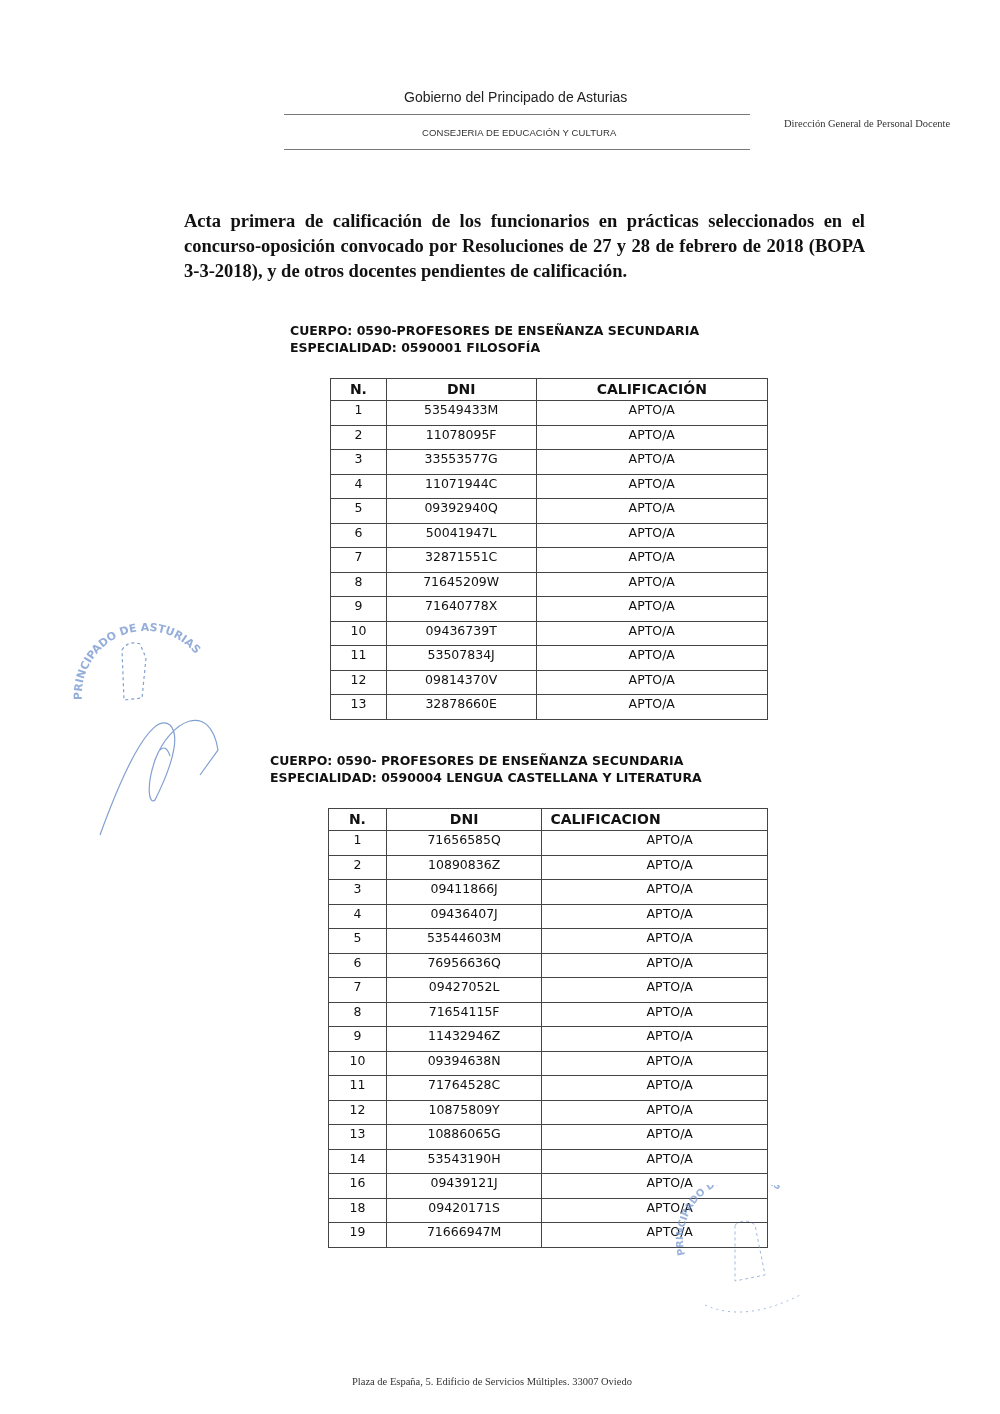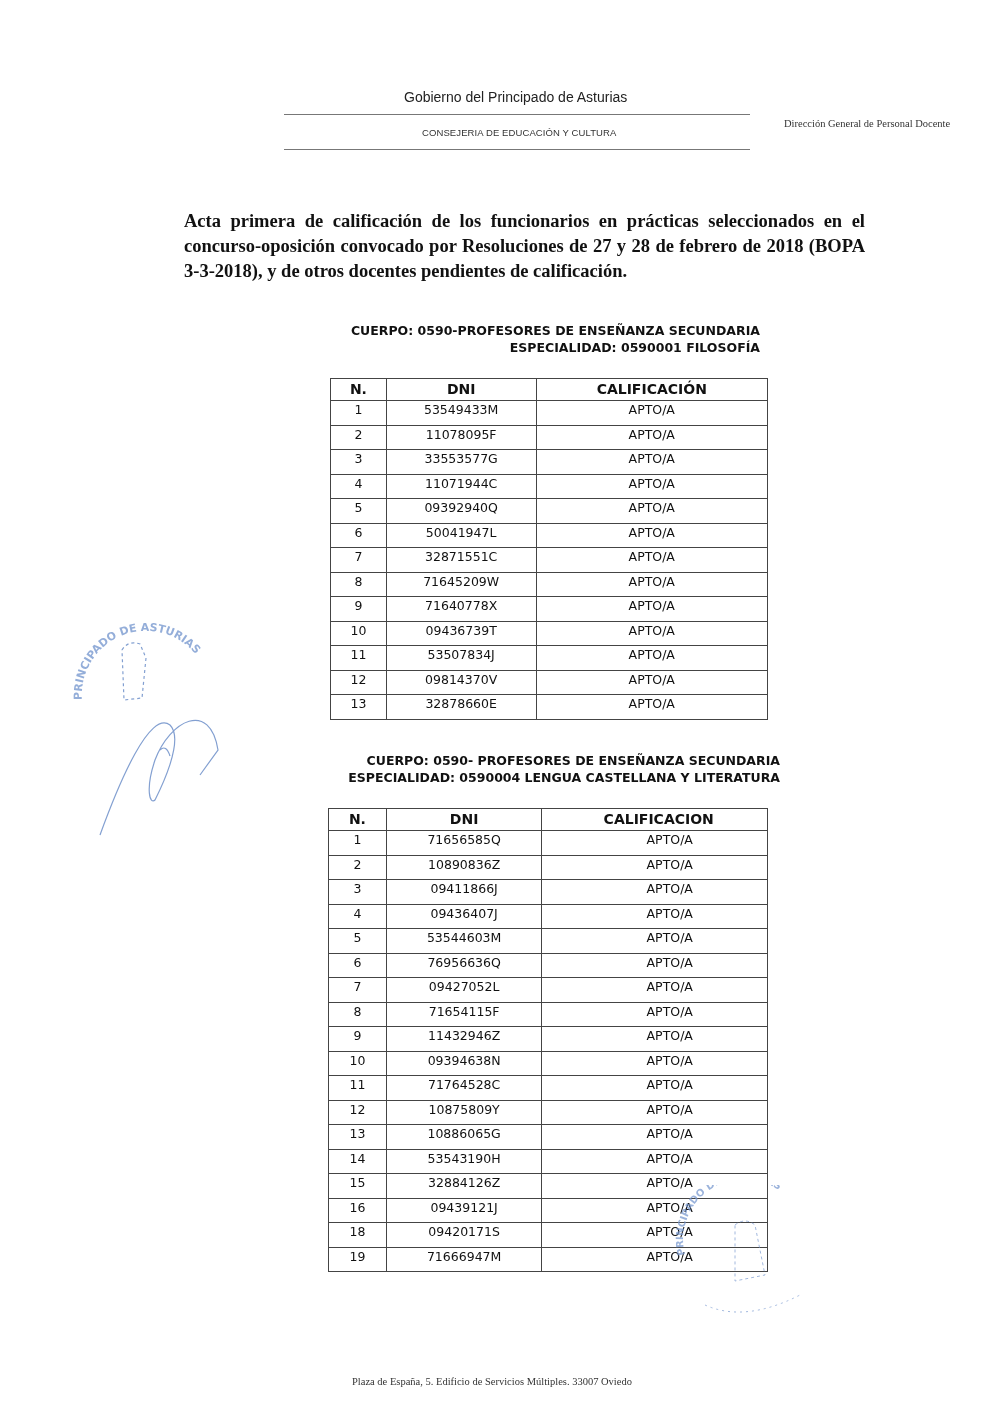--- a/index.html
+++ b/index.html
@@ -3,21 +3,21 @@
 <meta charset="utf-8">
 <style>
   html, body { margin: 0; padding: 0; background: #ffffff; }
   body { width: 1000px; height: 1414px; position: relative; overflow: hidden; color: #1a1a1a; }
   .abs { position: absolute; }
   .hdr-title { left: 404px; top: 89px; font-family: "Liberation Sans", sans-serif; font-size: 14px; color: #222; }
   .hdr-line { height: 1px; background: #777; }
   .hdr-sub { left: 422px; top: 127px; font-family: "Liberation Sans", sans-serif; font-size: 9.5px; color: #333; letter-spacing: 0.1px; }
   .hdr-right { left: 784px; top: 118px; font-family: "Liberation Serif", serif; font-size: 10.5px; color: #333; }
   .intro { left: 184px; top: 209px; width: 681px; font-family: "Liberation Serif", serif; font-size: 18.5px; line-height: 25px; text-align: justify; color: #111; font-weight: bold; }
-  .sec-title { font-family: "DejaVu Sans", sans-serif; font-weight: bold; font-size: 12.5px; text-align: right; line-height: 17px; color: #111; }
+  .sec-title { font-family: "DejaVu Sans", sans-serif; font-weight: bold; font-size: 12.5px; text-align: left; line-height: 17px; color: #111; }
   table.grid { border-collapse: collapse; font-family: "DejaVu Sans", sans-serif; color: #111; }
   table.grid td, table.grid th { border: 1px solid #444; padding: 0; }
   table.grid th { font-weight: bold; font-size: 14px; height: 21px; line-height: 19px; }
   table.grid td { font-size: 12.5px; height: 23.5px; text-align: center; vertical-align: top; line-height: 17px; }
   .footer { left: 352px; top: 1376px; font-family: "Liberation Serif", serif; font-size: 10.5px; color: #333; }
   .stamp { pointer-events: none; }
 </style>
 </head>
 <body>
 
@@ -122,21 +122,21 @@
 <table class="abs grid" style="left:328px; top:808px; width:440px;">
   <colgroup>
       <col style="width:58px">
       <col style="width:156px">
       <col style="width:226px">
     </colgroup>
   <thead>
     <tr>
       <th>N.</th>
       <th>DNI</th>
-      <th style="text-align:center; padding-left:8px;">CALIFICACION</th>
+      <th style="text-align:left; padding-left:8px;">CALIFICACION</th>
     </tr>
   </thead>
   <tbody id="tbody-1">
       <tr>
         <td>1</td>
         <td>71656585Q</td>
         <td style="padding-left: 30px;">APTO/A</td>
       </tr>
       <tr>
         <td>2</td>
@@ -194,25 +194,20 @@
         <td style="padding-left: 30px;">APTO/A</td>
       </tr>
       <tr>
         <td>13</td>
         <td>10886065G</td>
         <td style="padding-left: 30px;">APTO/A</td>
       </tr>
       <tr>
         <td>14</td>
         <td>53543190H</td>
-        <td style="padding-left: 30px;">APTO/A</td>
-      </tr>
-      <tr>
-        <td>15</td>
-        <td>32884126Z</td>
         <td style="padding-left: 30px;">APTO/A</td>
       </tr>
       <tr>
         <td>16</td>
         <td>09439121J</td>
         <td style="padding-left: 30px;">APTO/A</td>
       </tr>
       <tr>
         <td>18</td>
         <td>09420171S</td>

